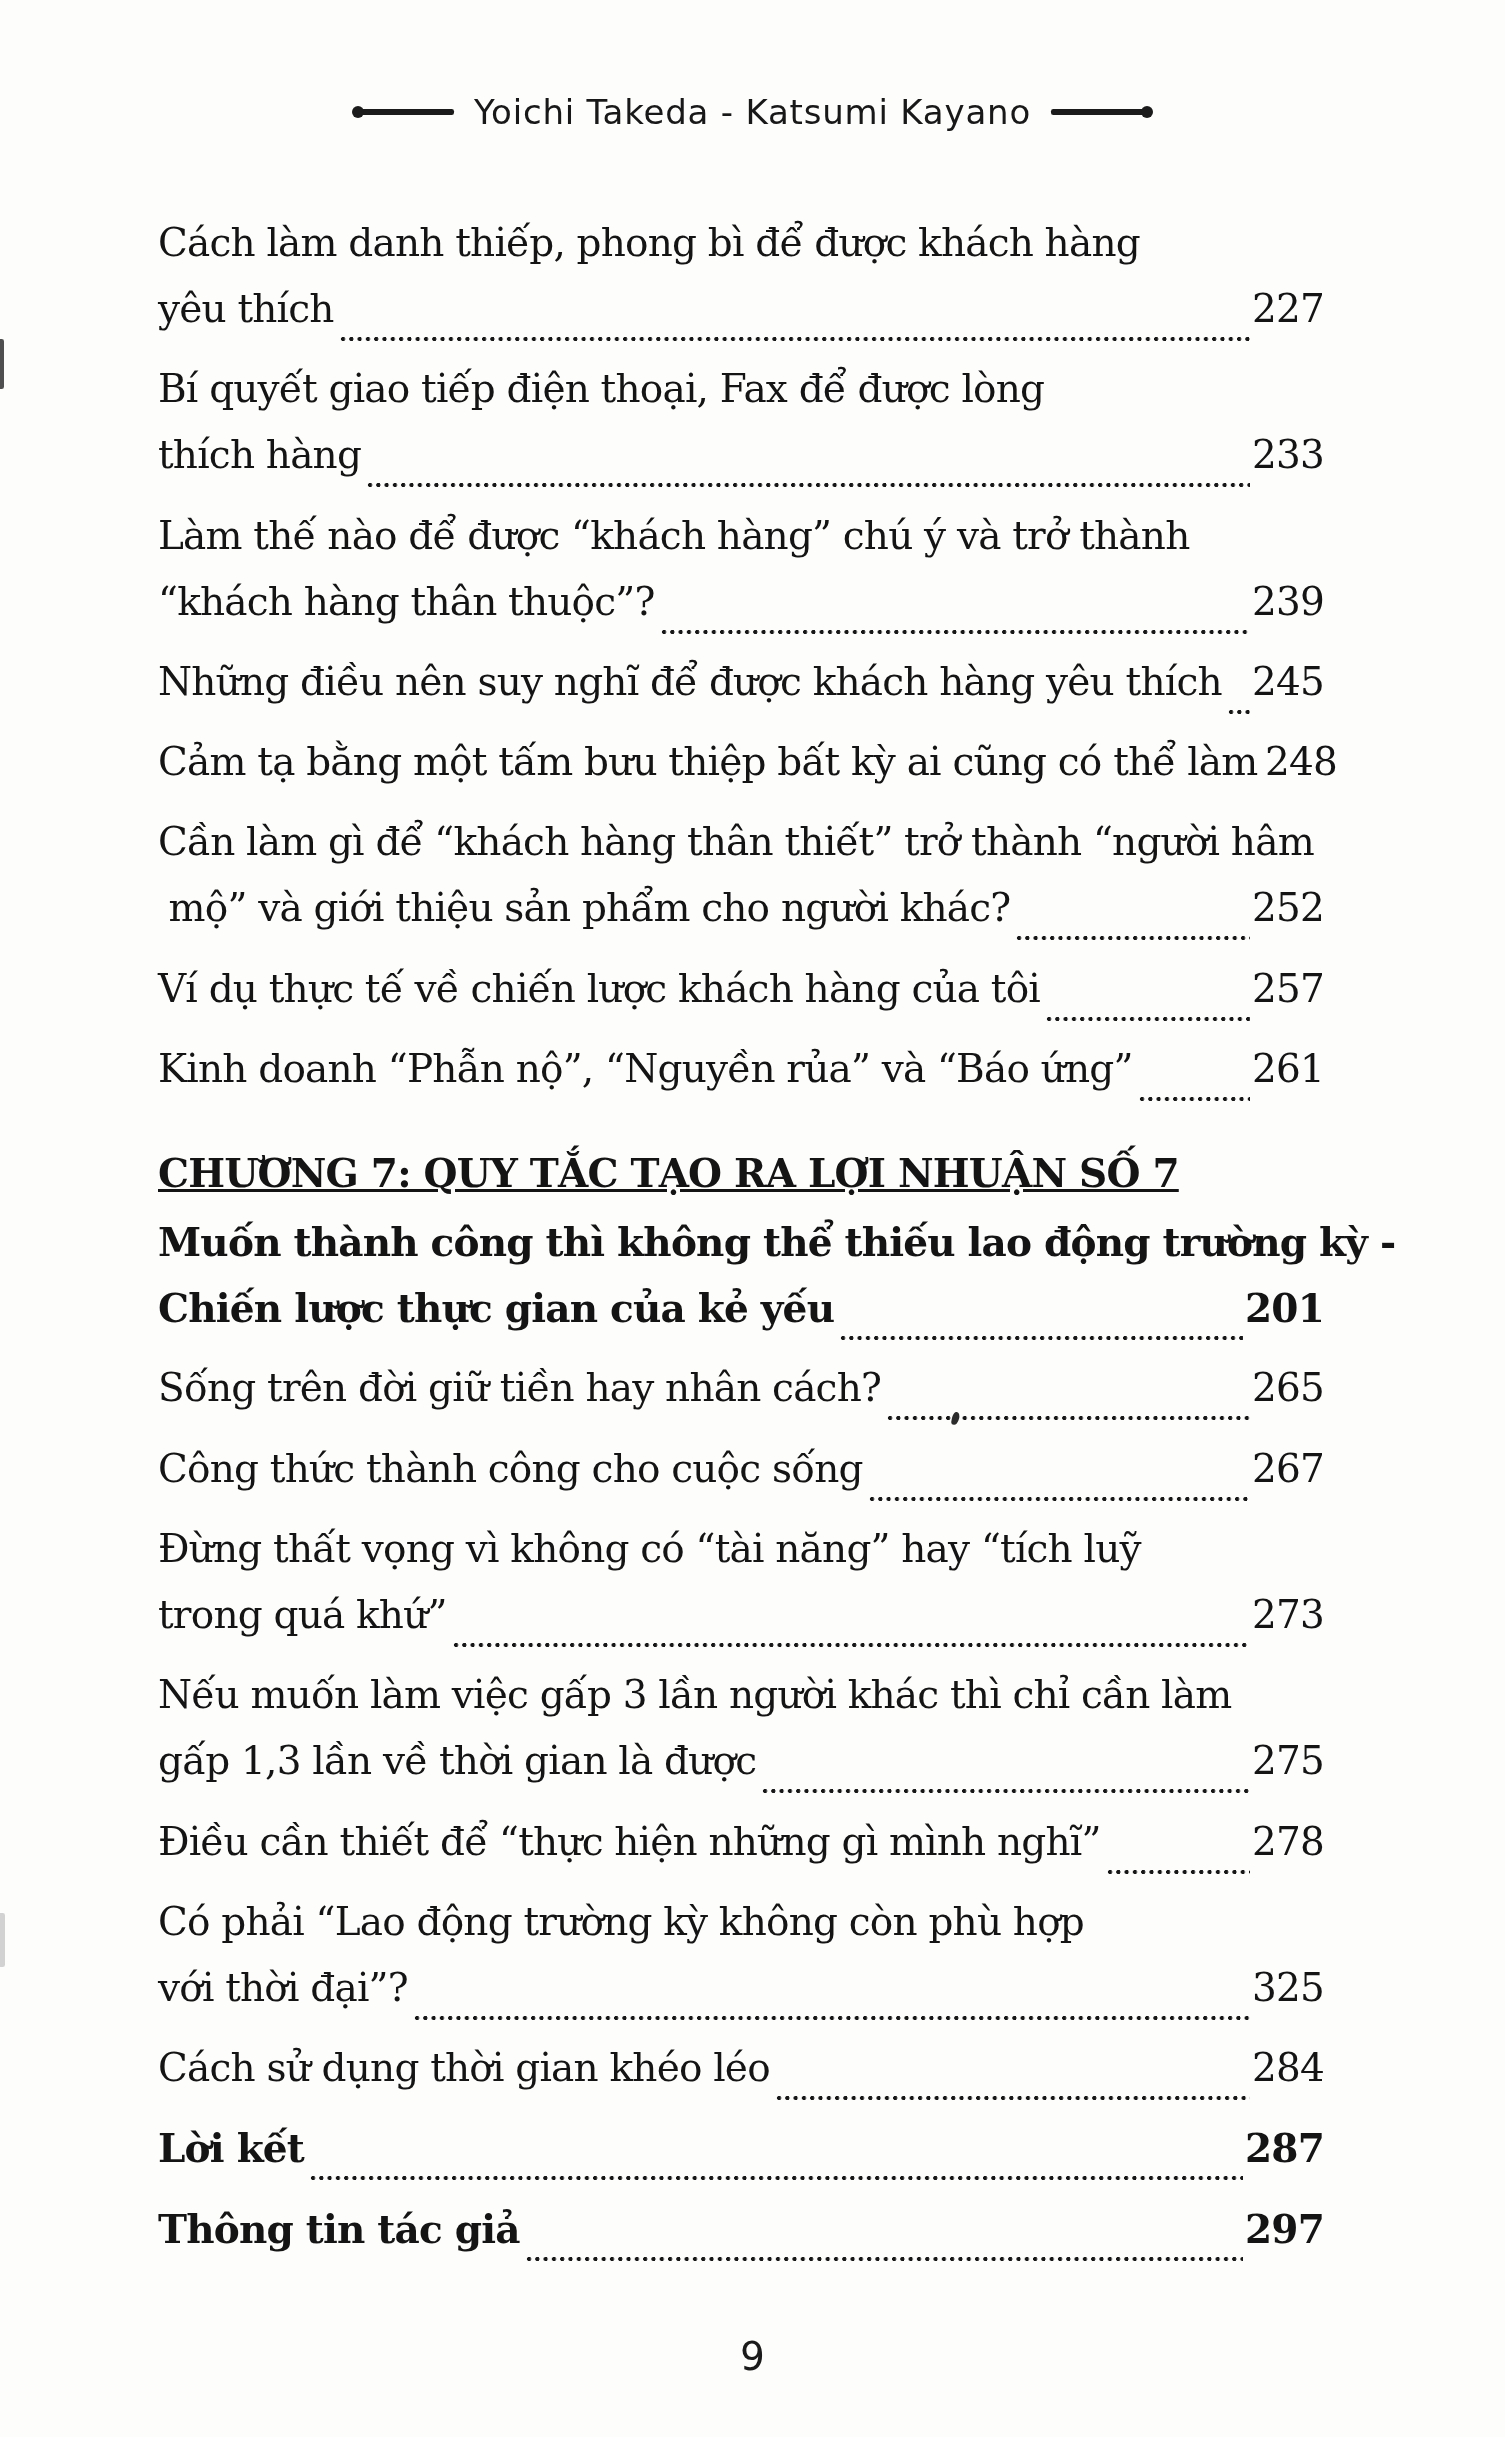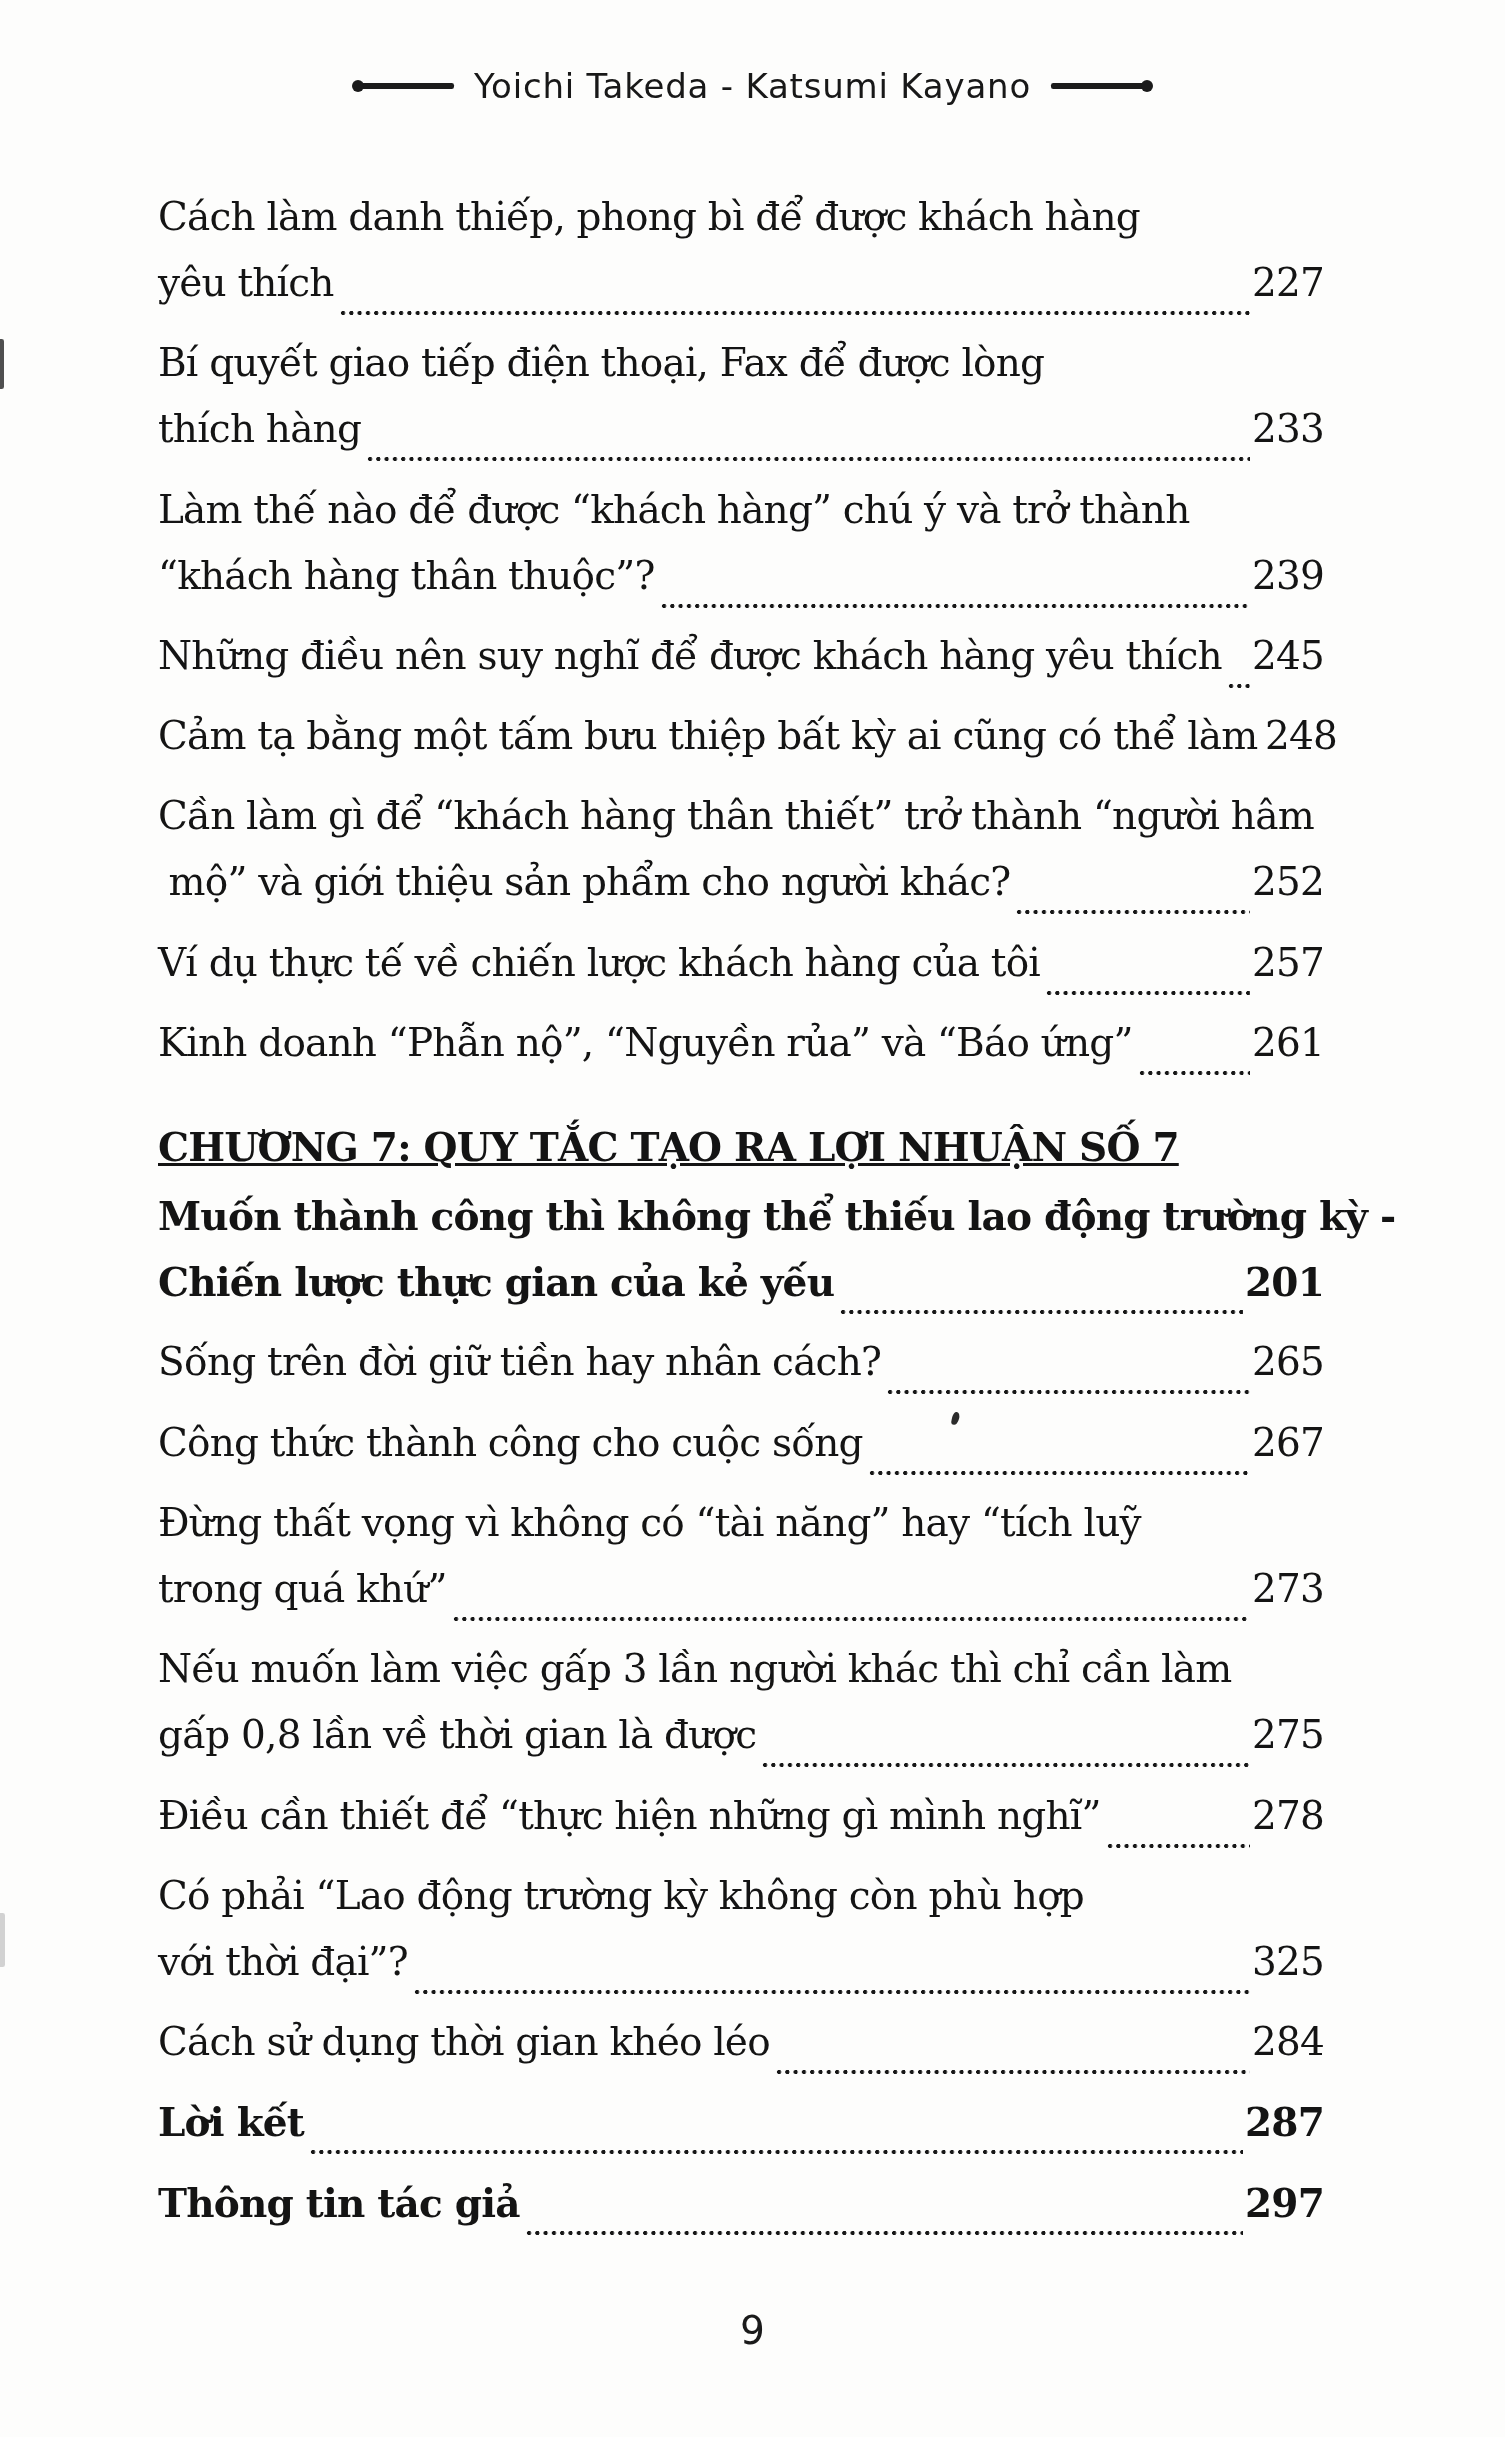--- a/index.html
+++ b/index.html
@@ -7,21 +7,21 @@
   .page{
     position:relative;
     width:1505px;height:2438px;
     background:#fdfdfc;
     overflow:hidden;
     color:#141414;
   }
   
   .hdr{
     display:flex;align-items:center;justify-content:center;
-    padding-top:66px;gap:20px;
+    padding-top:92px;gap:20px;
   }
   .hdr-text{
     font-family:"DejaVu Sans","Liberation Sans",sans-serif;
     font-size:34px;color:#181818;letter-spacing:0.8px;white-space:nowrap;
   }
   .rule{position:relative;width:97px;height:5.3px;background:#1b1b1b;border-radius:2.3px;flex:0 0 auto;}
   .rule i{position:absolute;top:50%;transform:translateY(-50%);width:12px;height:12px;background:#1b1b1b;border-radius:50%;}
   .rule.l i{left:-5.3px;}
   .rule.r i{right:-5.3px;}
   
@@ -193,21 +193,21 @@
         <span class="dots"></span>
         <span class="num">273</span>
       </div>
     </div>
 
     <div class="entry">
       <div class="line">
         <span class="t">Nếu muốn làm việc gấp 3 lần người khác thì chỉ cần làm</span>
       </div>
       <div class="line">
-        <span class="t">gấp 0,8 lần về thời gian là được</span>
+        <span class="t">gấp 1,3 lần về thời gian là được</span>
         <span class="dots"></span>
         <span class="num">275</span>
       </div>
     </div>
 
     <div class="entry">
       <div class="line">
         <span class="t">Điều cần thiết để “thực hiện những gì mình nghĩ”</span>
         <span class="dots"></span>
         <span class="num">278</span>

